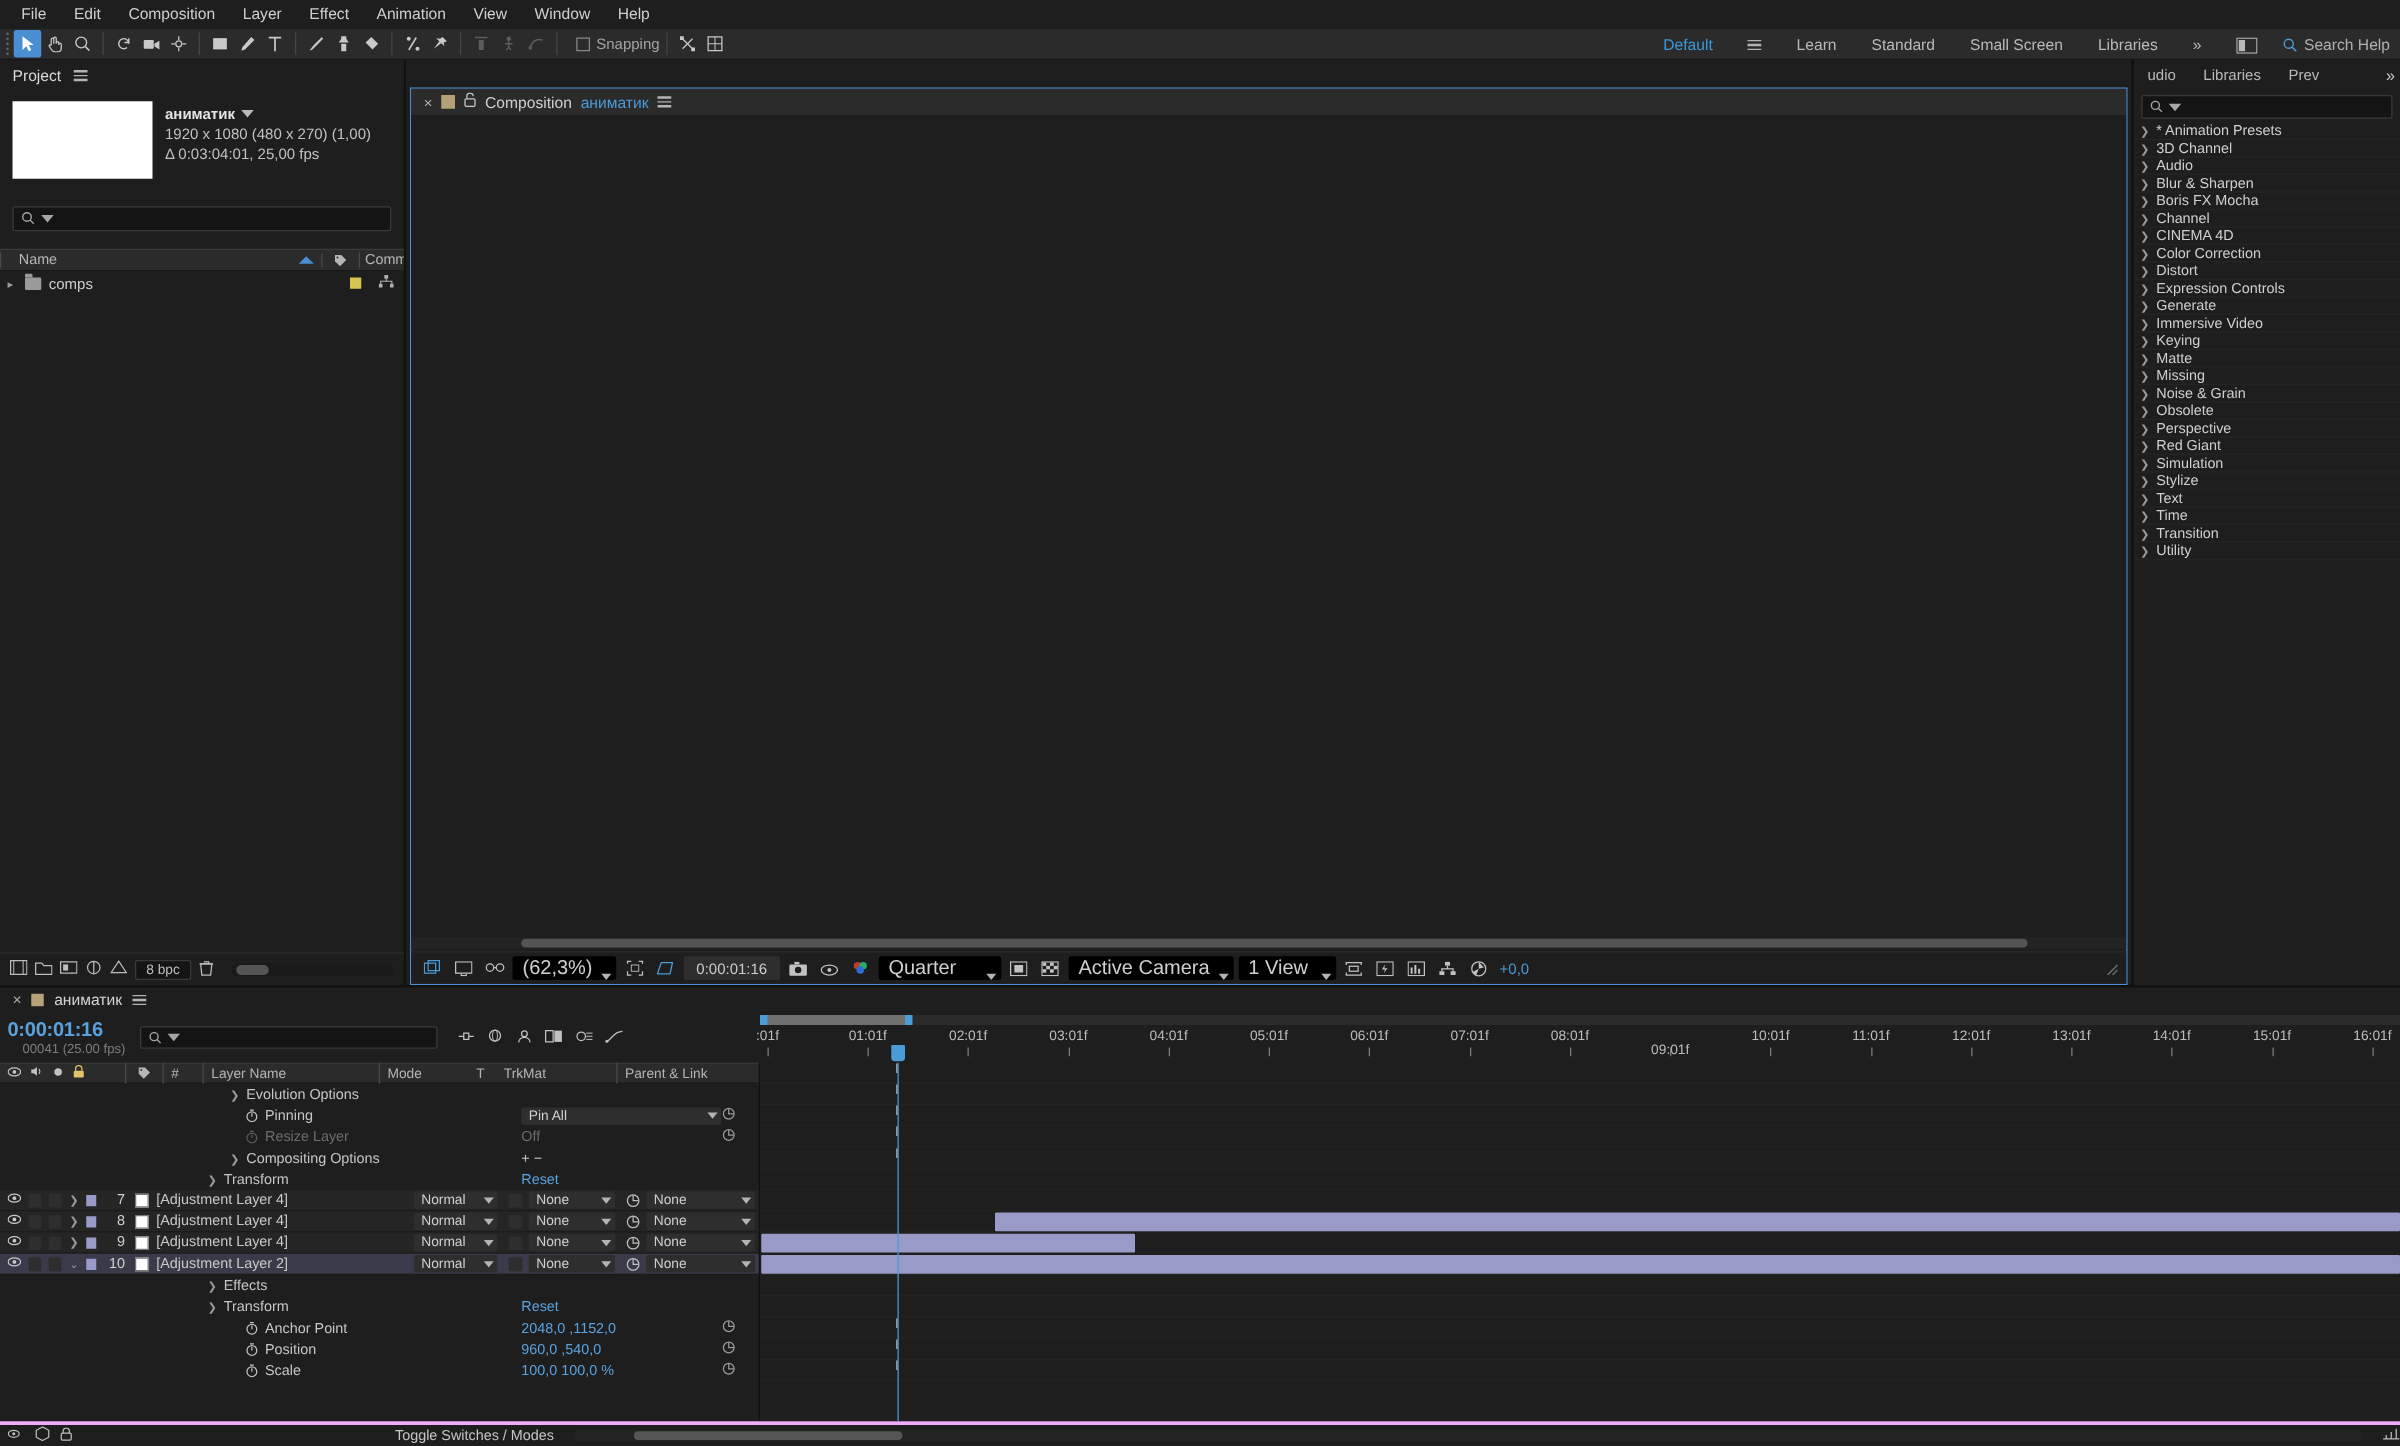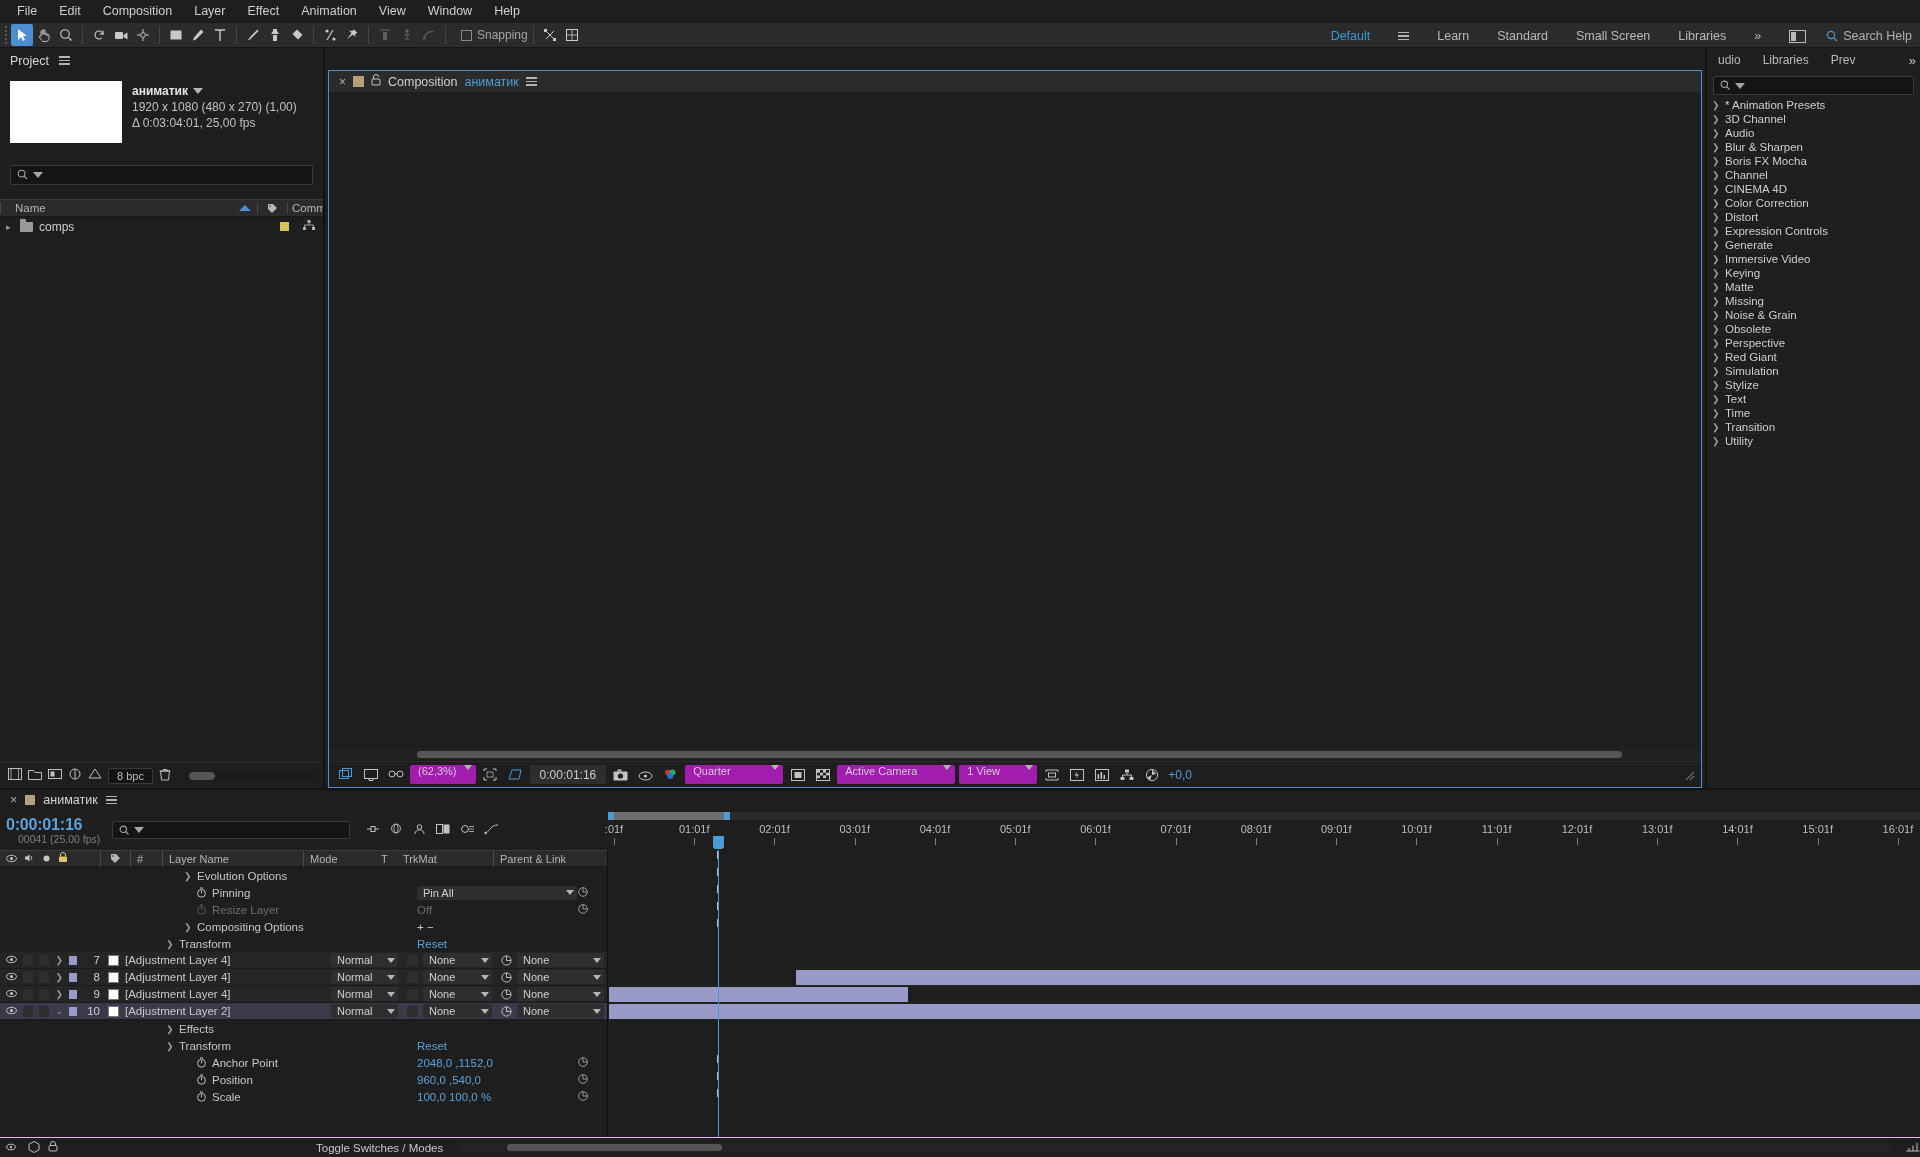--- a/index.html
+++ b/index.html
@@ -124,22 +124,22 @@
   .viewer-canvas { flex: 1 1 auto; background: #1e1e1e; position:relative; min-height:0;}
   .hscroll { height: 9px; background: #232323; margin: 0 0 2px 0; position:relative;}
   .hscroll:after{content:"";position:absolute;left:88px;top:1px;width:1205px;height:7px;background:#555;border-radius:4px;}
   .viewer-toolbar {
     height: 26px; display: flex; align-items: center; gap: 4px; padding: 0 6px;
     background: #1e1e1e; font-size: 12px; color: #c6c6c6; border-top:1px solid #2b2b2b;
   }
   .vt-ico { width: 21px; height: 20px; display:flex;align-items:center;justify-content:center;color:#c2c2c2;}
   .vt-ico.blue { color: #4a9bd6; }
   .combo {
-    background: #a21caf; border-radius: 2px; height: 19px; display:flex; align-items:flex-start;
-    padding: 0 4px 0 8px; gap: 7px; color:#cfcfcf; font-size:11px;
+    background: #000000; border-radius: 2px; height: 19px; display:flex; align-items:flex-end;
+    padding: 0 4px 0 8px; gap: 7px; color:#cfcfcf; font-size:16px;
   }
   .combo .cv { min-width:0; }
   .caret { width:0;height:0;border-left:4px solid transparent;border-right:4px solid transparent;border-top:5px solid #b4b4b4;}
   .tcbox { background:#2e2e2e; border-radius:2px; height:19px; display:flex;align-items:center;padding:0 10px;color:#cdcdcd;}
   .plusval { color:#4a9bd6; font-size:12px; padding-left:2px;}
 
   
   .right-panel { width: 215px; flex: 0 0 215px; background: #1e1e1e; border-left: 2px solid #111; display:flex;flex-direction:column;}
   .rp-tabs { height: 24px; display:flex; align-items:center; font-size:12px; color:#b9b9b9; position:relative; overflow:hidden;}
   .rp-tab { padding: 0 11px; height:24px; display:flex;align-items:center; white-space:nowrap;}
@@ -203,21 +203,21 @@
   .prop-val.dim { color:#6a6a6a;}
   .dim-txt { color:#6d6d6d; }
   .tl-right { flex:1 1 auto; position:relative; background:#1e1e1e; overflow:hidden;}
   .grid-row { height:17px; border-bottom:1px solid #232323; position:relative;}
   .kf-mark { position:absolute; width:5px; height:11px; color:#bdbdbd; font-size:11px; line-height:11px;}
   .bar { position:absolute; height:15px; top:1px; background:#9a9ac8; border-radius:1px;}
   .playhead { position:absolute; top:0; bottom:0; width:1px; background:#4a9bd6; z-index:5;}
   .playhead-grab { position:absolute; width:11px; height:13px; background:#4a9bd6; top:0; border-radius:1px 1px 3px 3px;}
   .tl-footer {
     height: 20px; flex:0 0 20px; background:#1e1e1e; display:flex; align-items:center;
-    font-size:11.5px; color:#c0c0c0; border-top:1px solid #f0abfc; gap:8px; padding-left:6px;
+    font-size:11.5px; color:#c0c0c0; border-top:3px solid #f0abfc; gap:8px; padding-left:6px;
   }
   .toggle-sw { padding-left:250px; color:#c6c6c6;}
   .tl-hscroll { flex:1; height:9px; background:#232323; margin:0 8px; position:relative; border-radius:4px;}
   .tl-hscroll:after{content:"";position:absolute;left:48px;top:1px;width:215px;height:7px;background:#555;border-radius:4px;}
 </style>
 </head>
 <body>
 
 <div class="app">
 
@@ -823,21 +823,21 @@
               <div class="tick-label" style="left: 326.979px;">04:01f</div>
               <div class="tick" style="left: 326.979px;"></div>
               <div class="tick-label" style="left: 407.223px;">05:01f</div>
               <div class="tick" style="left: 407.223px;"></div>
               <div class="tick-label" style="left: 487.468px;">06:01f</div>
               <div class="tick" style="left: 487.468px;"></div>
               <div class="tick-label" style="left: 567.713px;">07:01f</div>
               <div class="tick" style="left: 567.713px;"></div>
               <div class="tick-label" style="left: 647.957px;">08:01f</div>
               <div class="tick" style="left: 647.957px;"></div>
-              <div class="tick-label" style="left: 728.202px;">09:01f</div>
+              <div class="tick-label" style="left: 728.202px; margin-top: 11px;">09:01f</div>
               <div class="tick" style="left: 728.202px;"></div>
               <div class="tick-label" style="left: 808.446px;">10:01f</div>
               <div class="tick" style="left: 808.446px;"></div>
               <div class="tick-label" style="left: 888.691px;">11:01f</div>
               <div class="tick" style="left: 888.691px;"></div>
               <div class="tick-label" style="left: 968.936px;">12:01f</div>
               <div class="tick" style="left: 968.936px;"></div>
               <div class="tick-label" style="left: 1049.18px;">13:01f</div>
               <div class="tick" style="left: 1049.18px;"></div>
               <div class="tick-label" style="left: 1129.43px;">14:01f</div>

